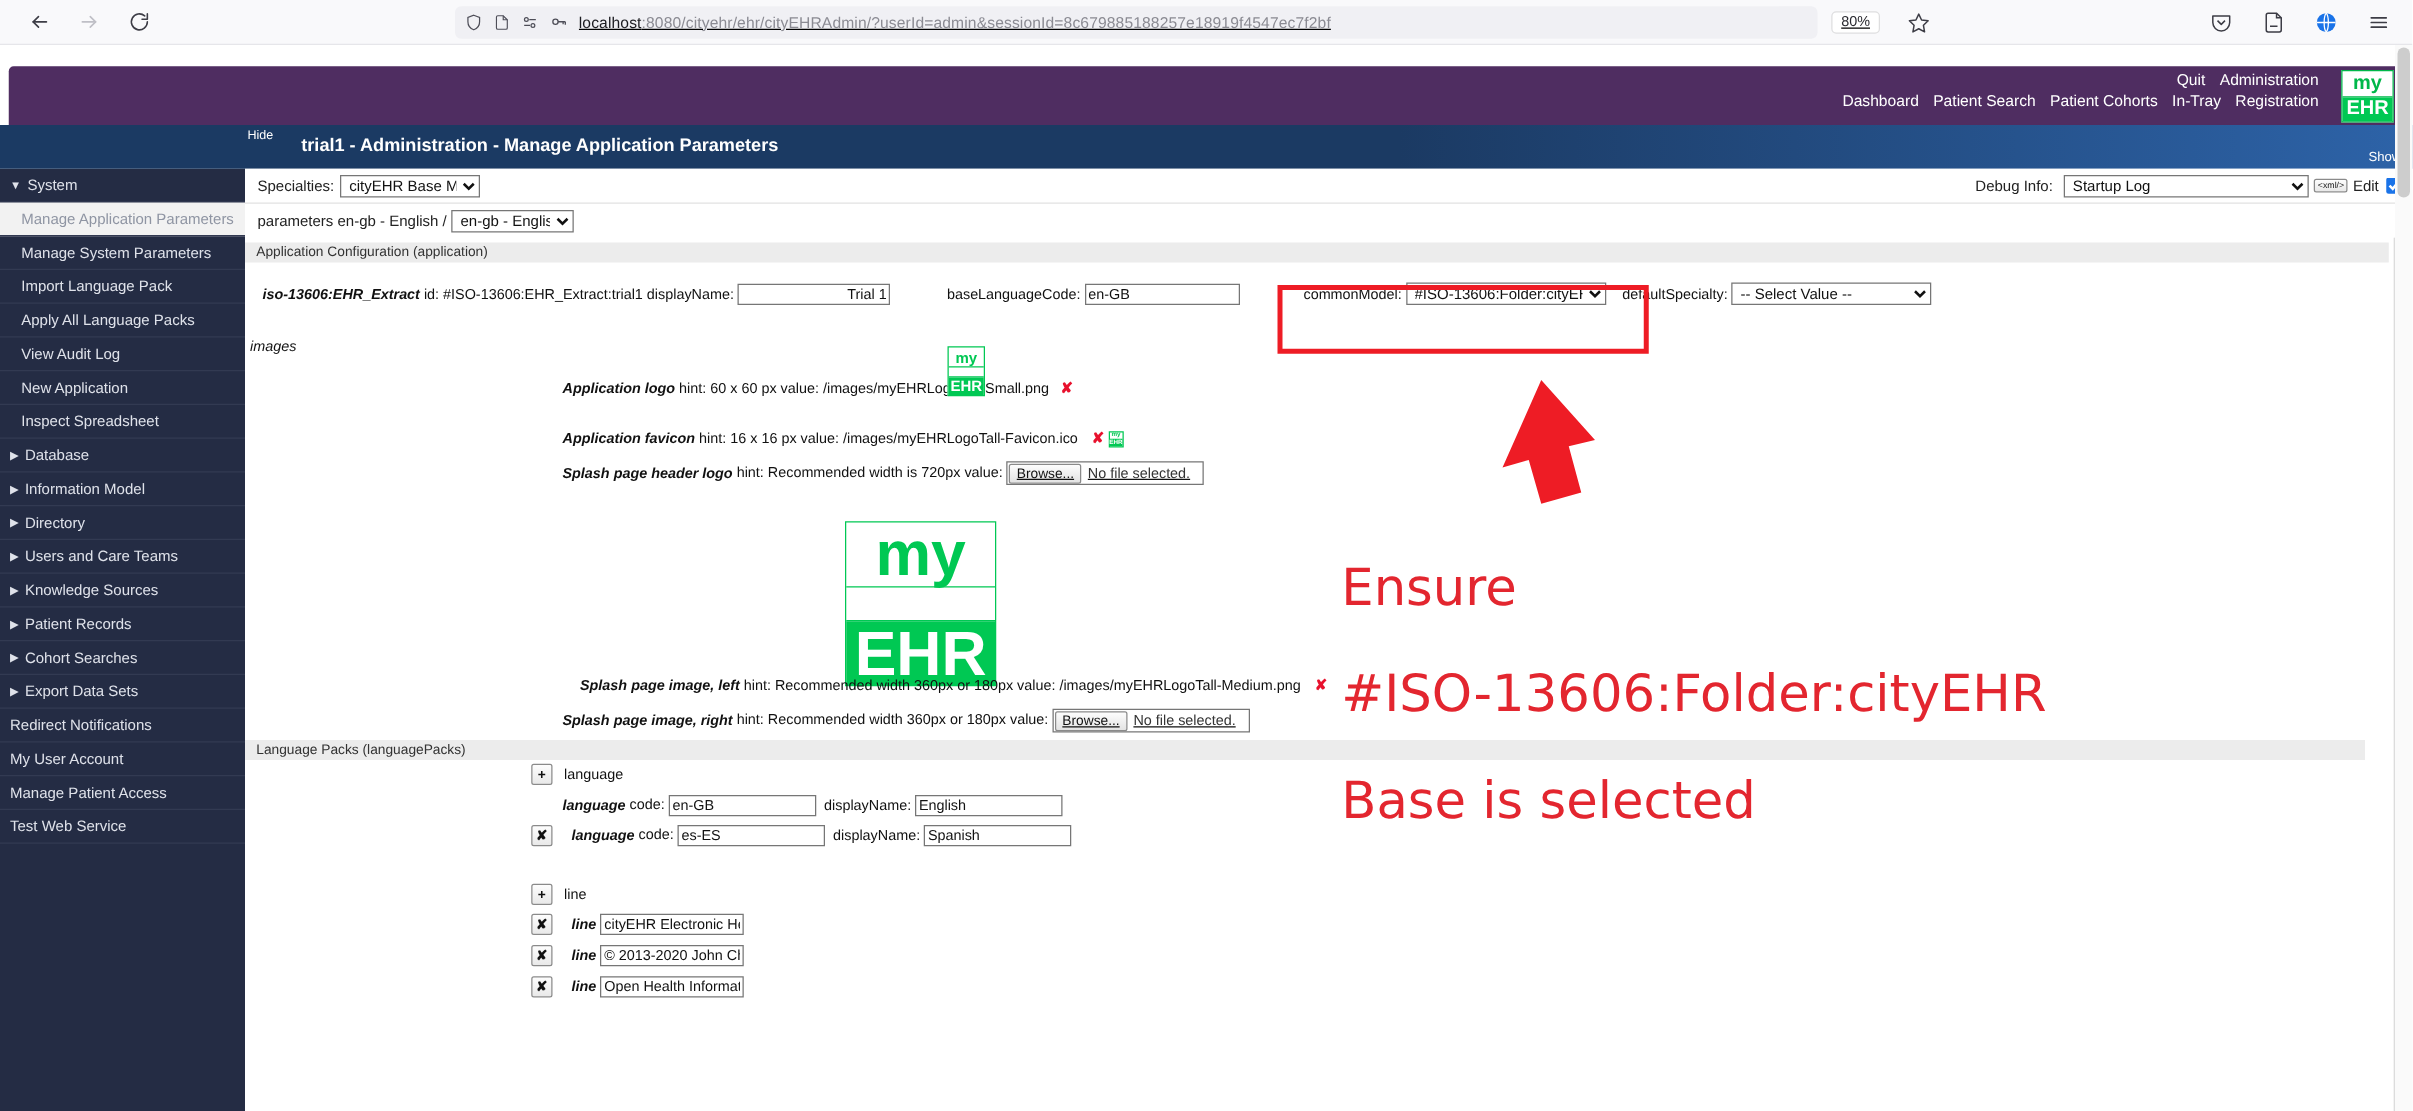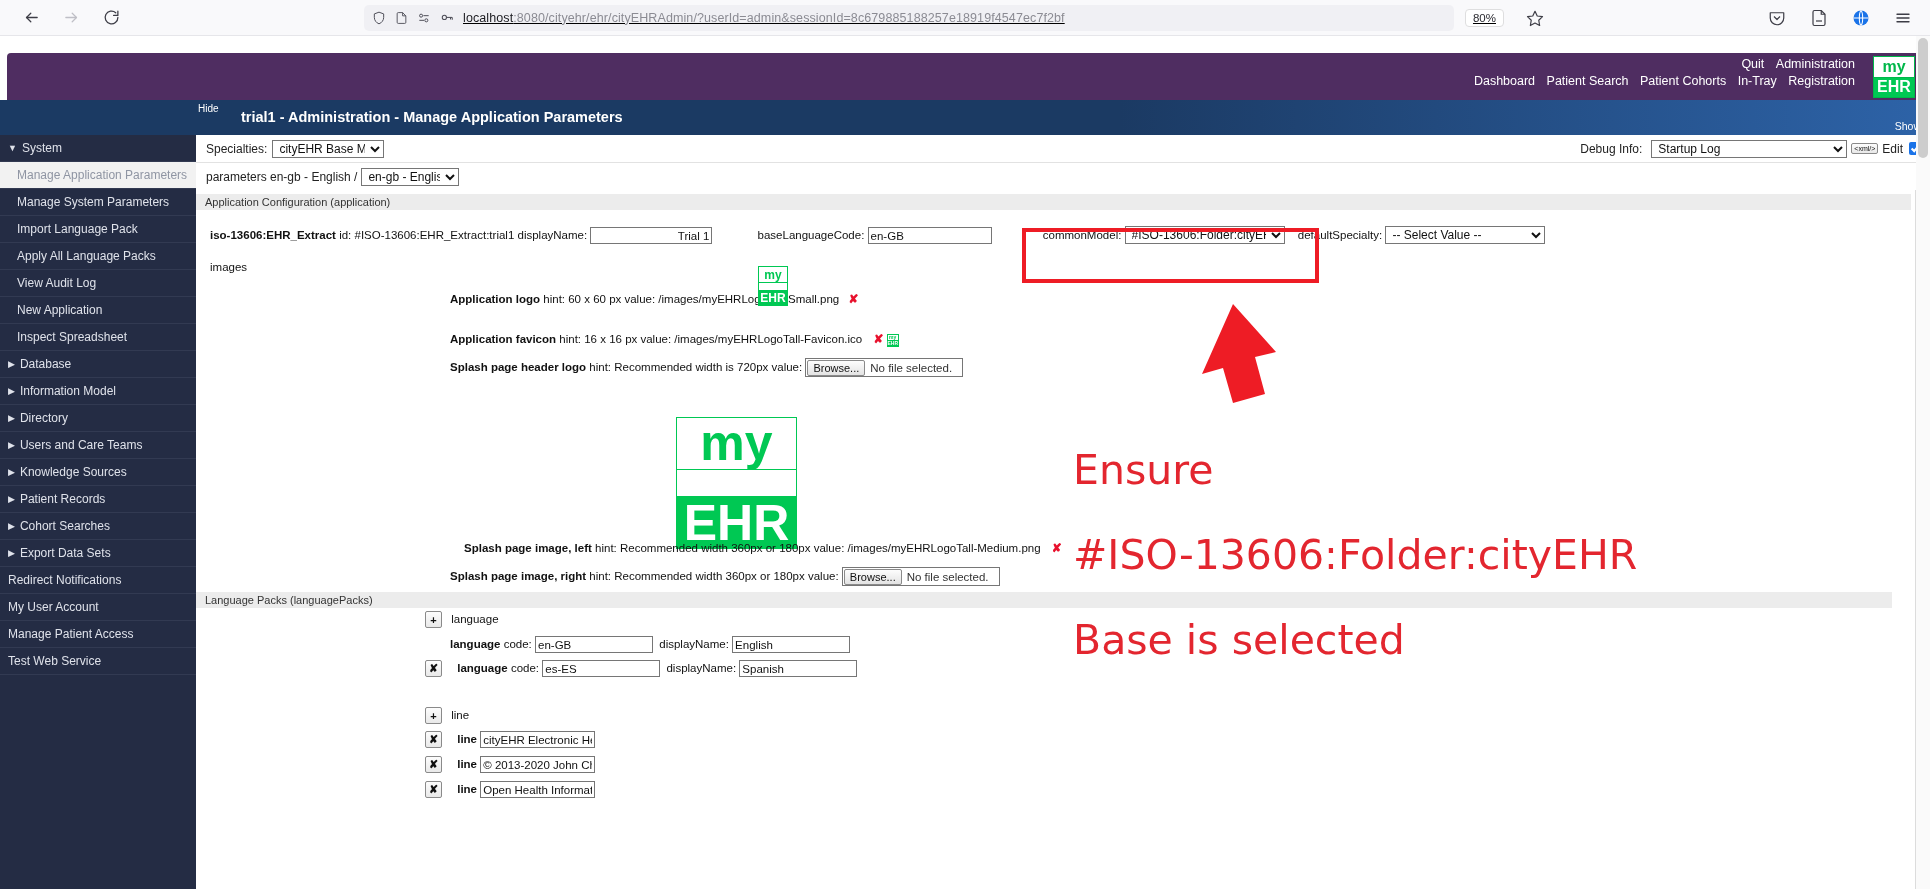--- a/index.html
+++ b/index.html
@@ -216,21 +216,21 @@
   .section-head {
     background: #ececec;
     height: 16px;
     display: flex; align-items: center;
     padding-left: 9px;
     font-size: 11px;
     color: #333;
     margin: 0 19px 0 0;
   }
   .row { font-size: 11.5px; color: #111; padding-left: 12px; position: relative; }
-  .fieldlabel { font-weight: bold; }
+  .fieldlabel { font-weight: bold; font-style: italic; }
   .hint { font-style: normal; font-weight: normal; }
   input.txt {
     font-family: "Liberation Sans", sans-serif;
     font-size: 11.5px;
     height: 17px;
     border: 1px solid #767676;
     background: #ffffff;
     color: #111;
     padding: 0 2px;
     vertical-align: middle;
@@ -249,20 +249,21 @@
     font-family: "Liberation Sans", sans-serif;
   }
   .filebox {
     display: inline-flex; align-items: center;
     border: 1px solid #767676;
     background: #ffffff;
     height: 19px;
     padding: 0 3px 0 1px;
     vertical-align: middle;
     width: 158px;
+    text-decoration: underline;
   }
   .browse-btn {
     border: 1px solid #8a8a8a;
     background: linear-gradient(#fdfdfd,#e3e3e3);
     border-radius: 2px;
     font-size: 11px;
     padding: 1px 5px;
     color: #111;
     cursor: pointer;
     font-family: "Liberation Sans", sans-serif;
@@ -546,21 +547,21 @@
         <span style="margin-left:48px">commonModel:</span>
         <select class="sel" style="width:160px">
           <option>#ISO-13606:Folder:cityEHRBase</option>
         </select>
         <span style="margin-left:10px">defaultSpecialty:</span>
         <select class="sel" style="width:160px">
           <option>-- Select Value --</option>
         </select>
       </div>
 
-      <div class="row" style="margin-top:17px;padding-left:14px">
+      <div class="row" style="margin-top:28px;padding-left:4px">
         <span class="fieldlabel" style="font-weight:normal">images</span>
       </div>
 
       <div class="row" style="margin-top:19px;padding-left:14px;position:relative;height:20px">
         <span class="fieldlabel" style="margin-left:240px">Application logo</span>
         <span class="hint">hint: 60 x 60 px value: /images/myEHRLogoTall-Small.png</span>
         <span class="redx" style="margin-left:6px">✘</span>
         <span class="logo-box" style="width:30px;height:40px;font-size:12px;position:absolute;left:562px;top:-26px">
           <span class="p1">my</span>
           <span class="gap"></span>

